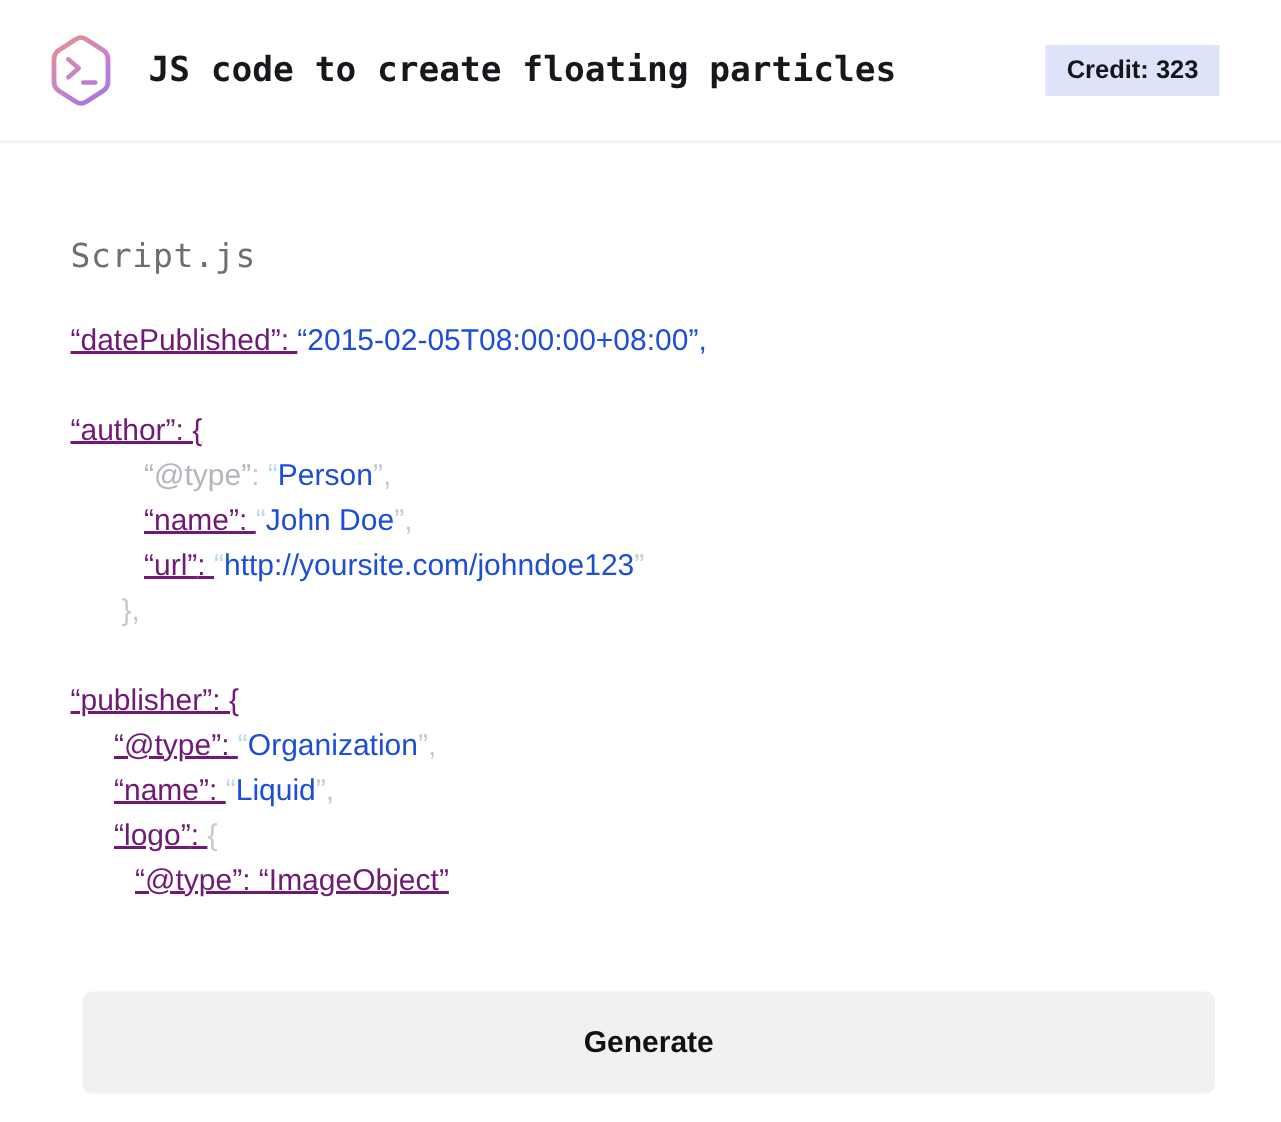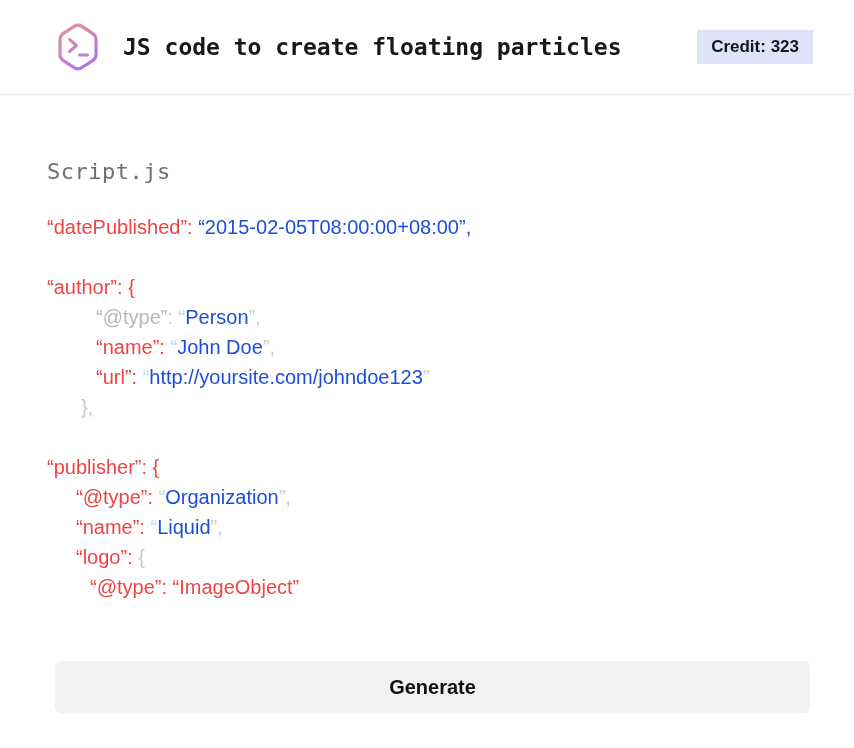--- a/index.html
+++ b/index.html
@@ -10,21 +10,21 @@
     font-family: "Liberation Sans", sans-serif;
     overflow: hidden;
     position: relative;
   }
 
   
   .header {
     display: flex;
     align-items: center;
     height: 95px;
-    padding: 0 41px 0 55px;
+    padding: 0 41px 0 31px;
     background: #ffffff;
     border-bottom: 1px solid #ececee;
     box-shadow: 0 1px 0 rgba(0,0,0,0.02);
   }
   .logo {
     width: 46px;
     height: 52px;
     flex: none;
     display: flex;
     align-items: center;
@@ -63,32 +63,32 @@
     margin-top: 26px;
   }
 
   .code {
     margin-top: 28px;
     font-size: 20px;
     line-height: 30px;
     white-space: pre-wrap;
   }
   .code-line { min-height: 30px; }
-  .tok-key       { color: #ef4444; }
+  .tok-key       { color: #701a75; text-decoration: underline; }
   .tok-keylight  { color: #b3b7bd; }
   .tok-light     { color: #c6cad0; }
   .tok-lightblue { color: #b9d9e8; }
   .tok-blue      { color: #1d4ed8; }
 
   
   .generate-btn {
     display: block;
     width: 755px;
     margin: 59px 0 0 8px;
-    height: 52px;
+    height: 68px;
     background: #f1f1f2;
     border: none;
     border-radius: 6px;
     font-family: "Liberation Sans", sans-serif;
     font-size: 20px;
     font-weight: 700;
     color: #111111;
     cursor: pointer;
   }
 </style>

